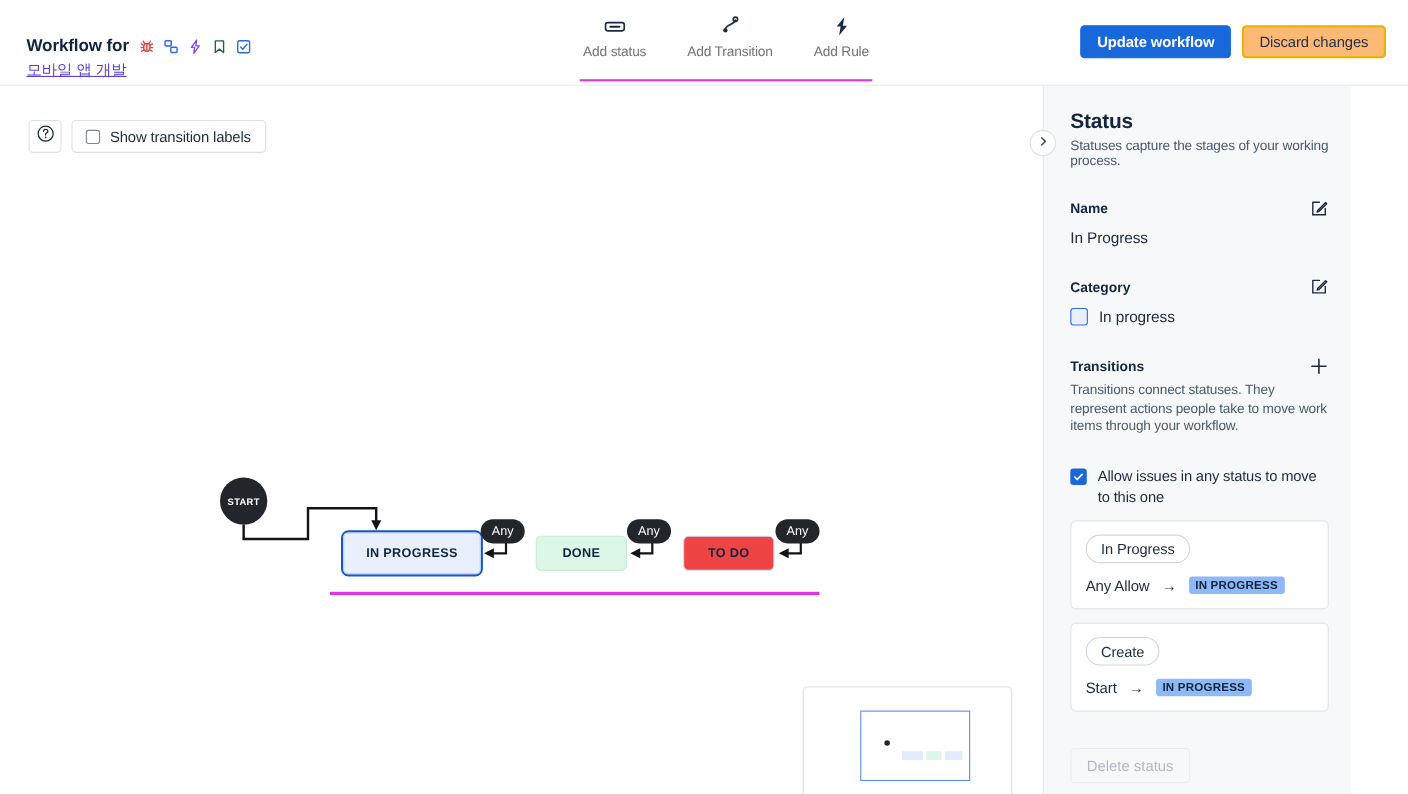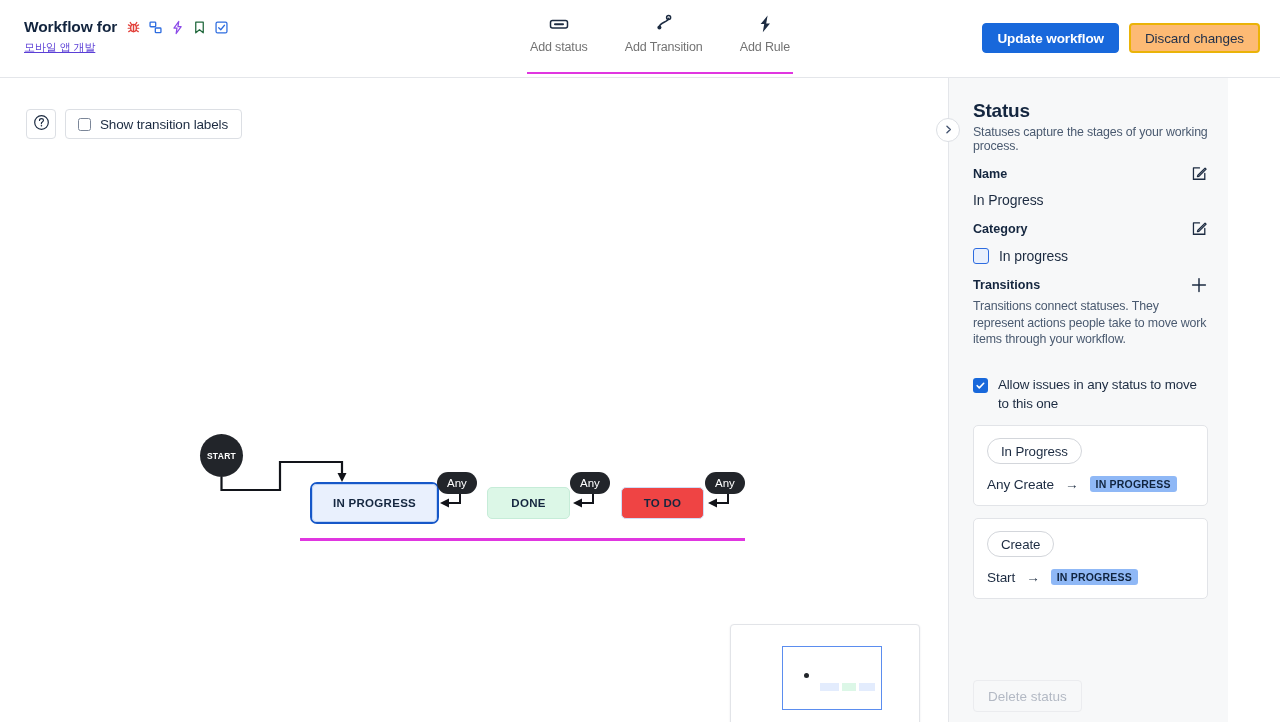--- a/index.html
+++ b/index.html
@@ -12,31 +12,31 @@
     color: #172b4d;
   }
 
   
   .topbar {
     position: absolute; left: 0; top: 0;
     width: 1280px; height: 78px;
     background: #ffffff;
     border-bottom: 1px solid #e4e6ea;
   }
-  .title-block { position: absolute; left: 24px; top: 18px; }
+  .title-block { position: absolute; left: 24px; top: 33px; }
   .title-row { display: flex; align-items: center; gap: 7px; }
   .title-text {
     font-size: 15.5px; font-weight: bold; color: #12243e;
     letter-spacing: -0.1px;
   }
   .type-icons { display: flex; align-items: center; gap: 7px; margin-left: 2px; }
   .type-icons svg { display: block; }
   .project-link {
     display: block; margin-top: 4px;
-    font-size: 11px; color: #5b3fd6; text-decoration: underline;
+    font-size: 14px; color: #5b3fd6; text-decoration: underline;
     letter-spacing: -0.1px;
   }
 
   
   .toolbar {
     position: absolute; left: 527px; top: 12px;
     width: 266px; height: 62px;
     display: flex; justify-content: space-between; align-items: flex-start;
     border-bottom: 2.5px solid #e036e0;
     padding: 0 1px;
@@ -151,21 +151,21 @@
   .collapse-btn {
     position: absolute; left: 936px; top: 118px; width: 24px; height: 24px;
     border-radius: 50%; background: #ffffff; border: 1px solid #dcdfe4;
     display: flex; align-items: center; justify-content: center; cursor: pointer;
     z-index: 5;
   }
   .p-title { font-size: 19px; font-weight: bold; color: #14263f; letter-spacing: -0.2px; }
   .p-sub { font-size: 12.4px; color: #4a5a70; margin-top: 3px; letter-spacing: -0.15px; }
   .p-sec-head {
     display: flex; align-items: center; justify-content: space-between;
-    margin-top: 12px;
+    margin-top: 28px;
   }
   .p-sec-head.tight { margin-top: 24px; }
   .p-label { font-size: 12.6px; font-weight: bold; color: #14263f; }
   .p-value { font-size: 14px; color: #1c2b41; margin-top: 10px; letter-spacing: -0.1px; }
   .icon-btn { cursor: pointer; display: flex; align-items: center; justify-content: center; }
   .cat-row { display: flex; align-items: center; gap: 10px; margin-top: 11px; }
   .cat-swatch {
     width: 16px; height: 16px; border-radius: 3px;
     background: #e9f0fd; border: 1.6px solid #2d6ce0;
   }
@@ -405,21 +405,21 @@
       <svg width="11" height="11" viewBox="0 0 12 12">
         <path d="M2.4 6.2 L4.7 8.6 L9.5 3.5" fill="none" stroke="#ffffff" stroke-width="1.7" stroke-linecap="round" stroke-linejoin="round"></path>
       </svg>
     </span>
     <span>Allow issues in any status to move to this one</span>
   </div>
 
   <div class="tcard">
     <span class="tpill">In Progress</span>
     <div class="trow">
-      <span class="tfrom">Any Create</span>
+      <span class="tfrom">Any Allow</span>
       <span class="tfrom">→</span>
       <span class="tlozenge">IN PROGRESS</span>
     </div>
   </div>
 
   <div class="tcard">
     <span class="tpill">Create</span>
     <div class="trow">
       <span class="tfrom">Start</span>
       <span class="tfrom">→</span>

